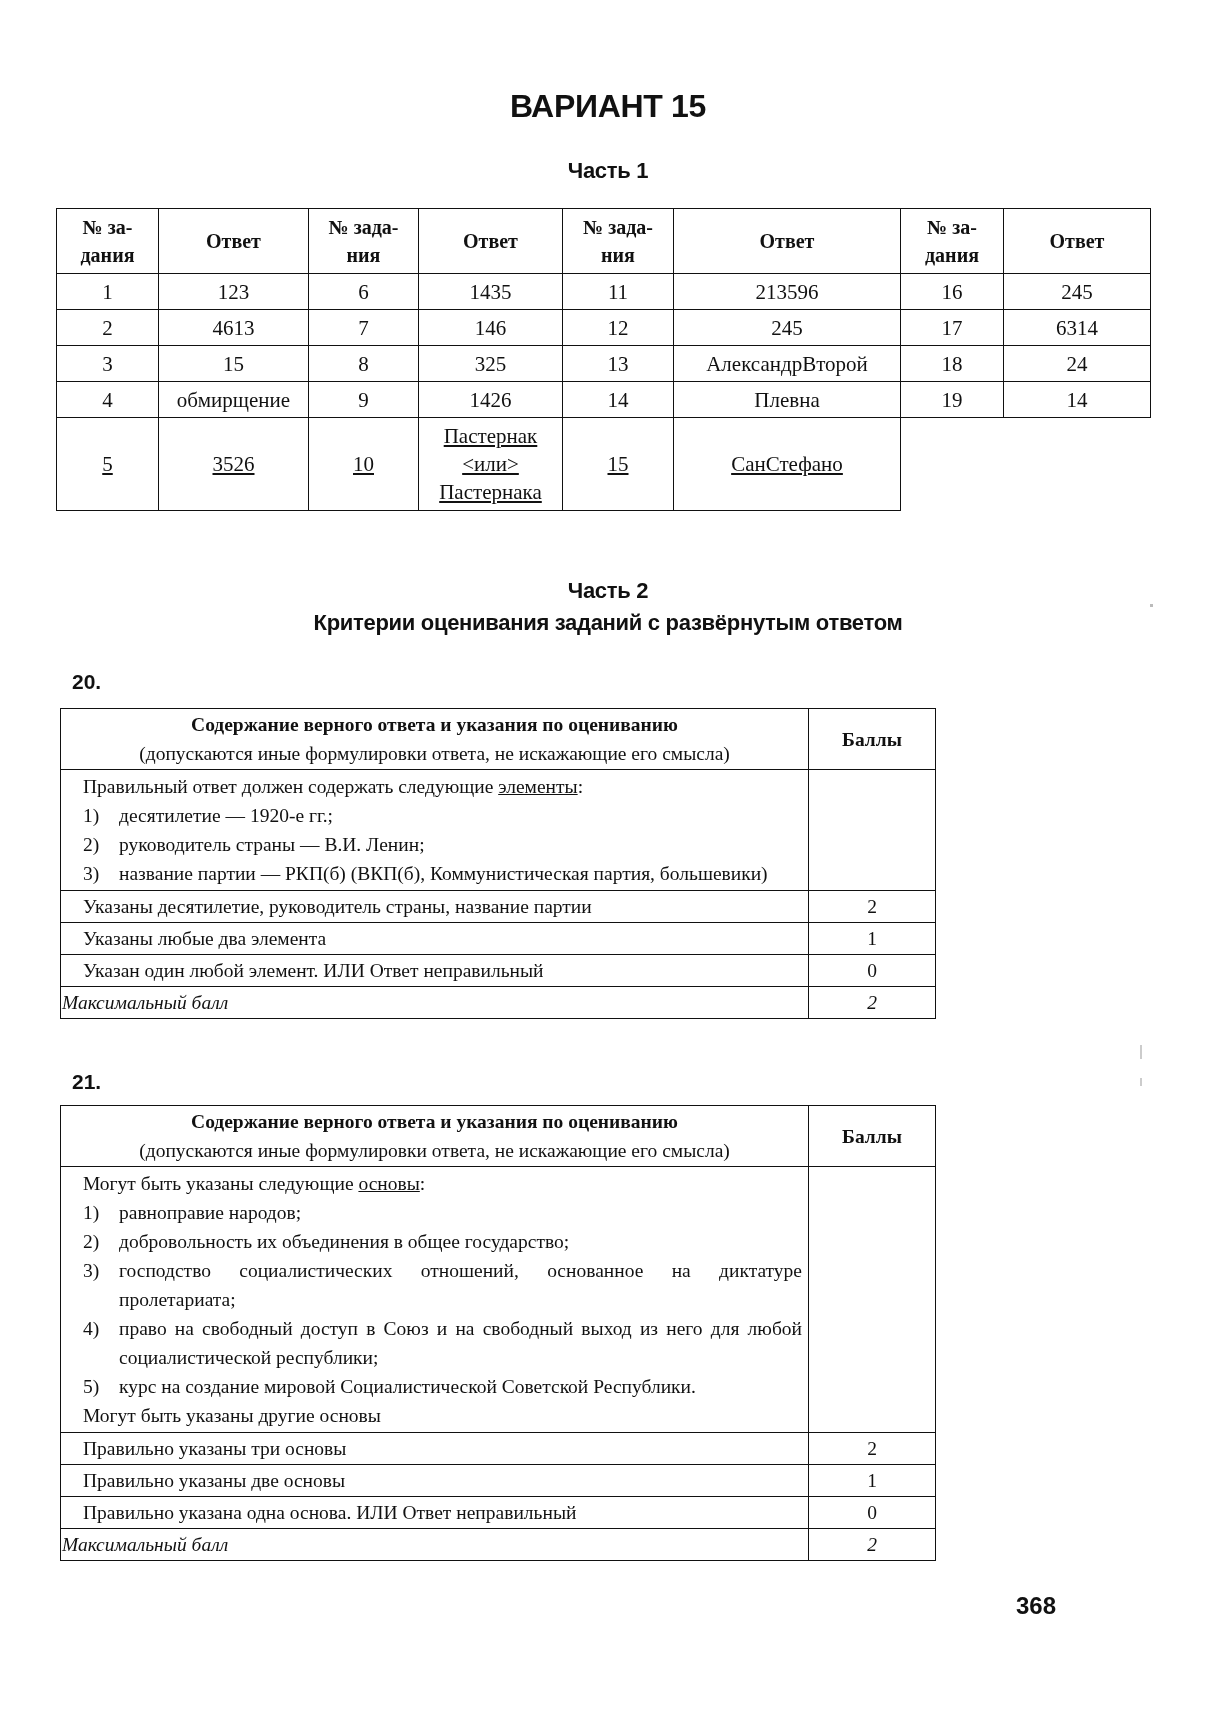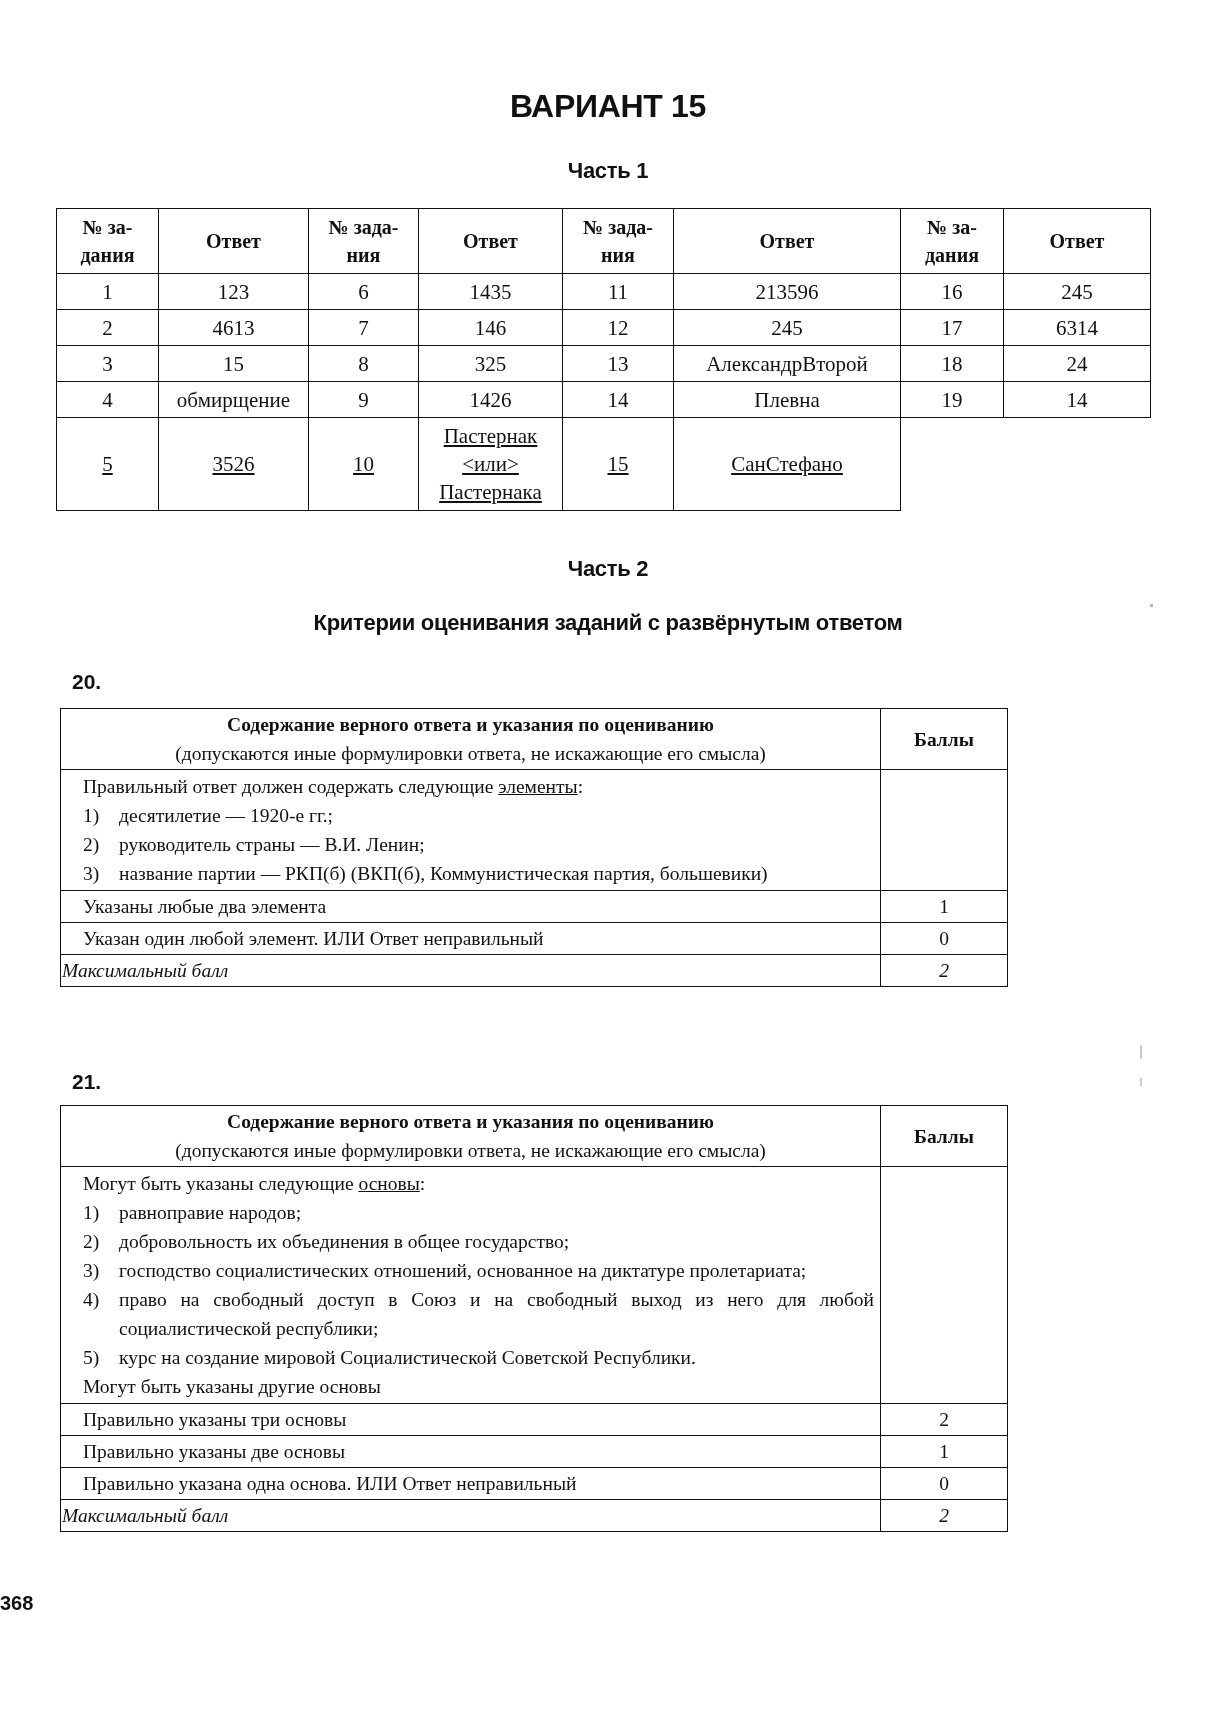--- a/index.html
+++ b/index.html
@@ -19,21 +19,21 @@
       font-family: "Liberation Sans", "DejaVu Sans", sans-serif;
       font-weight: bold;
       text-align: center;
       position: absolute;
       left: 0;
       width: 1216px;
       letter-spacing: -0.3px;
     }
     #variant-title { top: 88px; font-size: 32px; }
     #part1-title { top: 158px; font-size: 22px; }
-    #part2-title { top: 556px; font-size: 22px; }
+    #part2-title { top: 578px; font-size: 22px; }
     #part2-subtitle { top: 610px; font-size: 22px; }
 
     .task-num {
       position: absolute;
       left: 72px;
       font-family: "Liberation Sans", "DejaVu Sans", sans-serif;
       font-weight: bold;
       font-size: 21px;
     }
     #task20-num { top: 670px; }
@@ -71,21 +71,21 @@
     #answers-table td.empty-last {
       border-left: none;
       border-right: none;
       border-bottom: none;
     }
 
     
     .criteria-table {
       position: absolute;
       left: 60px;
-      width: 948px;
+      width: 876px;
       border-collapse: collapse;
       font-family: "Liberation Serif", "DejaVu Serif", serif;
       font-size: 19.5px;
     }
     #criteria-20 { top: 708px; }
     #criteria-21 { top: 1105px; }
     .criteria-table td, .criteria-table th {
       border: 1.5px solid #111;
       vertical-align: middle;
       line-height: 29px;
@@ -124,24 +124,24 @@
     .list-item .n {
       flex: 0 0 36px;
     }
     .list-item .t { flex: 1; text-align: justify; }
 
     #page-number {
       position: absolute;
       top: 1592px;
       left: 0;
       width: 1056px;
-      text-align: left;
+      text-align: right;
       font-family: "Liberation Sans", "DejaVu Sans", sans-serif;
       font-weight: bold;
-      font-size: 20px;
+      font-size: 24px;
     }
 
     .speck {
       position: absolute;
       width: 3px; height: 3px;
       background: #bbb;
     }
   </style>
 </head>
 <body>
@@ -254,20 +254,24 @@
             <span class="t">руководитель страны — В.И. Ленин;</span>
           </div>
       <div class="list-item">
             <span class="n">3)</span>
             <span class="t">название партии — РКП(б) (ВКП(б), Коммунистическая партия, большевики)</span>
           </div>
     </td>
     <td class="score-cell"></td>
   </tr>
   <tr class="crit-row">
+    <td class="body-cell">Указаны десятилетие, руководитель страны, название партии</td>
+    <td class="score-cell">2</td>
+  </tr>
+  <tr class="crit-row">
     <td class="body-cell">Указаны любые два элемента</td>
     <td class="score-cell">1</td>
   </tr>
   <tr class="crit-row">
     <td class="body-cell">Указан один любой элемент. ИЛИ Ответ неправильный</td>
     <td class="score-cell">0</td>
   </tr>
   <tr class="crit-row">
     <td class="max-label">Максимальный балл</td>
     <td class="score-cell max-value">2</td>

